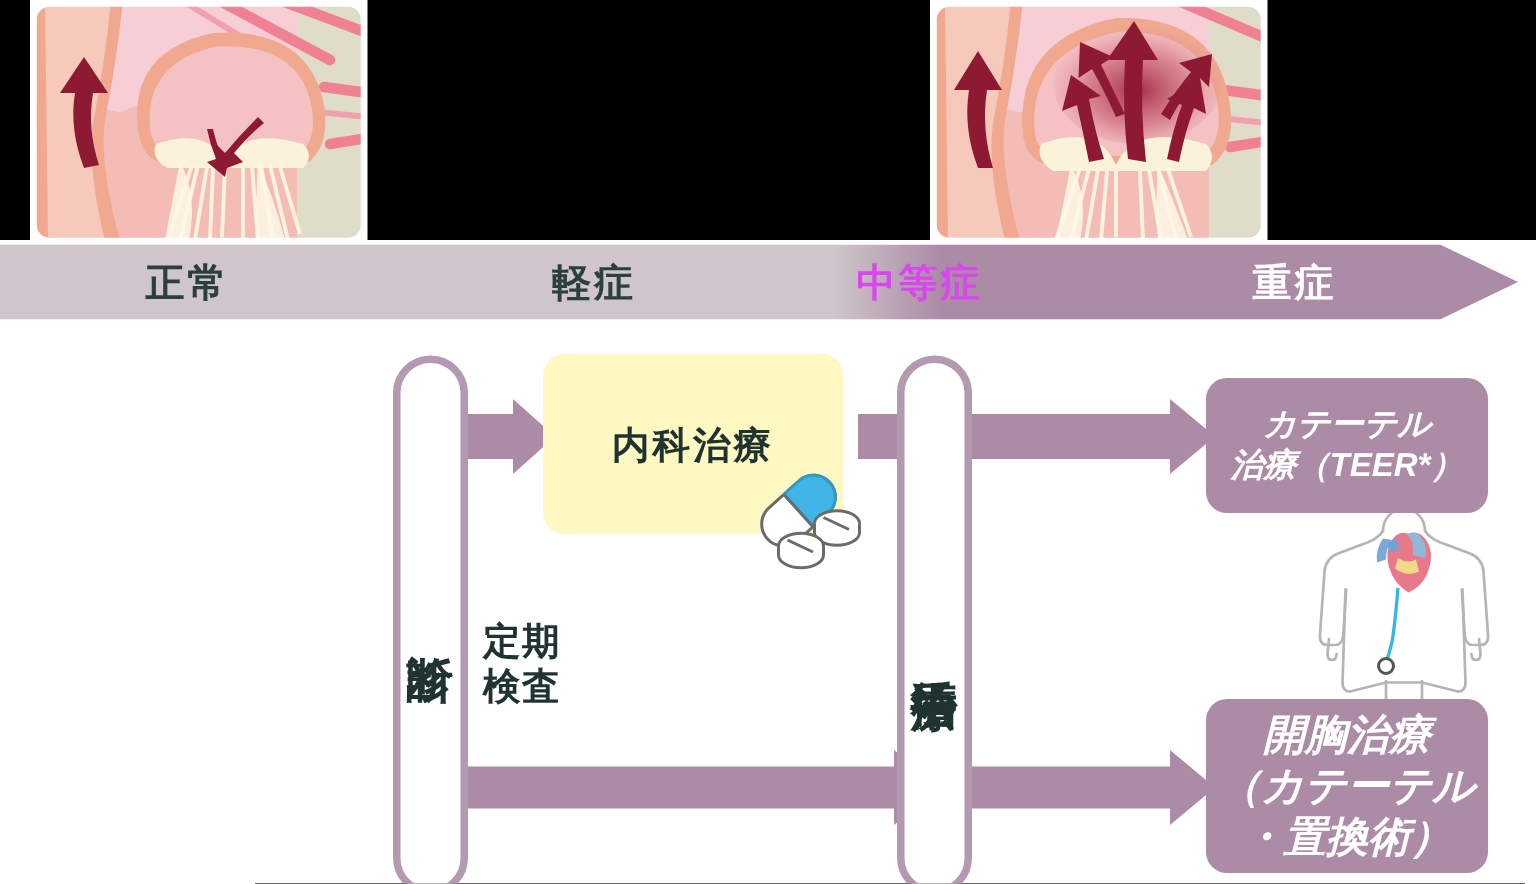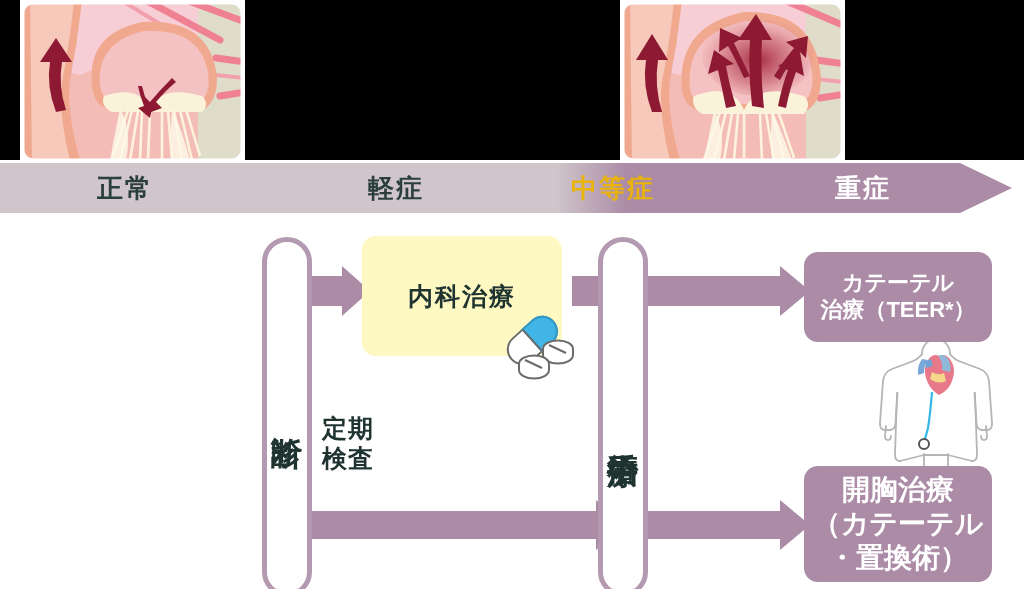--- a/index.html
+++ b/index.html
@@ -28,21 +28,21 @@
     font-size:31px;font-weight:bold;color:#1f3330;
     display:flex;align-items:flex-start;justify-content:center;
     letter-spacing:1px;
   }
 
   .med-box{position:absolute;background:#fef9c3;border-radius:14px;
            display:flex;align-items:center;justify-content:center;}
   .med-box span{font-size:25px;font-weight:bold;color:#1f3330;letter-spacing:2px;}
 
   .tx-box{position:absolute;background:#ab8ba6;border-radius:14px;
-          display:flex;align-items:center;justify-content:center;text-align:center;}
+          display:flex;align-items:center;justify-content:center;text-align:center;font-style:italic;}
   .tx-box span{font-size:22px;font-weight:bold;color:#ffffff;line-height:1.22;letter-spacing:0px;}
   .tx-box.small span{font-size:28px;}
 
   .side-label{position:absolute;font-size:25px;font-weight:bold;color:#1f3330;
               line-height:1.18;letter-spacing:1px;margin-top:42px;}
 
   svg.lay{position:absolute;left:0;top:0;width:1024px;height:589px;overflow:visible;}
   .noevt{pointer-events:none;}
 </style>
 </head>
@@ -188,21 +188,21 @@
           <stop offset="0%" stop-color="#cfc5ca"></stop>
           <stop offset="55%" stop-color="#cfc5ca"></stop>
           <stop offset="62%" stop-color="#ab8ba6"></stop>
           <stop offset="100%" stop-color="#ab8ba6"></stop>
         </linearGradient>
       </defs>
       <path d="M0 0 L960 0 L1012 25 L960 50 L0 50 Z" fill="url(#sevg)"></path>
     </svg>
     <div class="sev-label" style="left:97px;color:#2b3f3c;">正常</div>
     <div class="sev-label" style="left:335px;color:#2b3f3c;margin-left:33px;">軽症</div>
-    <div class="sev-label" style="left:571px;color:#eab308;">中等症</div>
+    <div class="sev-label" style="left:571px;color:#d946ef;">中等症</div>
     <div class="sev-label" style="left:835px;color:#ffffff;">重症</div>
   </div>
 
   <svg class="lay noevt">
     <g fill="#ab8ba6">
 
       <path d="M312 276 L342 276 L342 266 L370 291 L342 316 L342 306 L312 306 Z"></path>
 
       <path d="M572 276 L600 276 L600 266 L628 291 L600 316 L600 306 L572 306 Z"></path>
 

